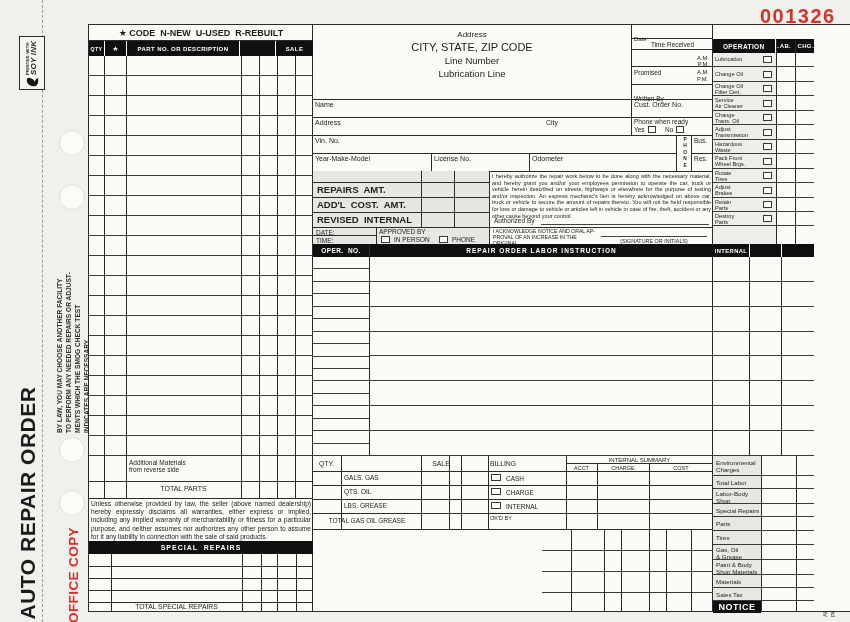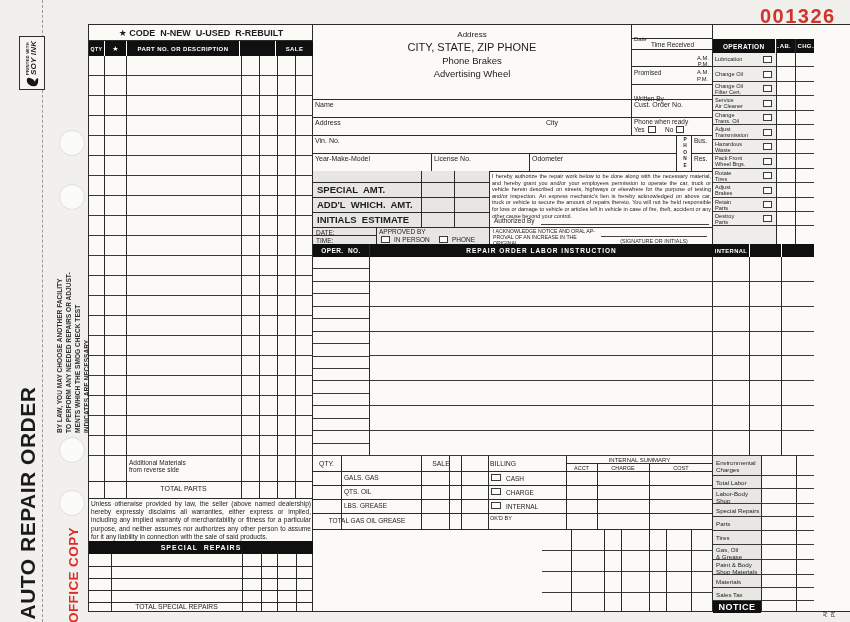--- a/index.html
+++ b/index.html
@@ -103,23 +103,23 @@
       <div class="vl" style="left:172px;top:529px;height:57px"></div>
       <div class="vl" style="left:188px;top:529px;height:57px"></div>
       <div class="vl" style="left:207px;top:529px;height:57px"></div>
       <div class="lab" style="left:22px;top:578px;width:131px;text-align:center;font-size:6.8px">TOTAL SPECIAL REPAIRS</div>
     </div>
 
     <div class="col" style="left:224px;width:400px;border-right:1px solid #2b2b2b">
 
       <div class="abs" style="left:0;top:0;width:318px;height:74px;display:flex;flex-direction:column;align-items:center;padding-top:5px;gap:2px;text-align:center">
         <div style="font-size:8px">Address</div>
-        <div style="font-size:11px">CITY, STATE, ZIP PHONE</div>
-        <div style="font-size:9.5px">Phone Brakes</div>
-        <div style="font-size:9.5px">Advertising Wheel</div>
+        <div style="font-size:11px">CITY, STATE, ZIP CODE</div>
+        <div style="font-size:9.5px">Line Number</div>
+        <div style="font-size:9.5px">Lubrication Line</div>
       </div>
 
       <div class="abs" style="left:318px;top:0;width:82px;height:74px;border-left:1px solid #2b2b2b">
         <div style="height:14px;border-bottom:1px solid #2b2b2b">
           <span class="lab" style="left:2px;top:2px;font-size:6px;position:relative">Date</span>
         </div>
         <div style="height:11px;border-bottom:1px solid #2b2b2b;text-align:center;font-size:6.5px;line-height:11px">
           <span>Time Received</span>
         </div>
         <div style="height:17px;border-bottom:1px solid #2b2b2b;text-align:right;padding:2px 4px 0 0">
@@ -167,25 +167,25 @@
       <div class="hl" style="left:0;top:128px;width:363px"></div>
       <div class="lab" style="left:2px;top:130px;font-size:7px">Year-Make-Model</div>
       <div class="vl" style="left:118px;top:128px;height:18px"></div>
       <div class="lab" style="left:121px;top:130px;font-size:7px">License No.</div>
       <div class="vl" style="left:216px;top:128px;height:18px"></div>
       <div class="lab" style="left:219px;top:130px;font-size:7px">Odometer</div>
       <div class="hl" style="left:0;top:146px;width:400px"></div>
 
       <div class="abs" style="left:0;top:146px;width:176px;height:73px;background:#e7e6e2"></div>
       <div class="hl" style="left:0;top:157px;width:176px"></div>
-      <div class="lab" style="left:4px;top:160px;font-size:9.5px;font-weight:bold;white-space:pre">SPECIAL  AMT.</div>
+      <div class="lab" style="left:4px;top:160px;font-size:9.5px;font-weight:bold;white-space:pre">REPAIRS  AMT.</div>
       <div class="hl" style="left:0;top:172px;width:176px"></div>
-      <div class="lab" style="left:4px;top:175px;font-size:9.5px;font-weight:bold;white-space:pre">ADD'L  WHICH.  AMT.</div>
+      <div class="lab" style="left:4px;top:175px;font-size:9.5px;font-weight:bold;white-space:pre">ADD'L  COST.  AMT.</div>
       <div class="hl" style="left:0;top:187px;width:176px"></div>
-      <div class="lab" style="left:4px;top:190px;font-size:9.5px;font-weight:bold;white-space:pre">INITIALS  ESTIMATE</div>
+      <div class="lab" style="left:4px;top:190px;font-size:9.5px;font-weight:bold;white-space:pre">REVISED  INTERNAL</div>
       <div class="hl" style="left:0;top:202px;width:400px"></div>
       <div class="vl" style="left:108px;top:146px;height:56px"></div>
       <div class="vl" style="left:141px;top:146px;height:56px"></div>
       <div class="vl" style="left:176px;top:146px;height:73px"></div>
 
       <div class="lab" style="left:3px;top:204px;font-size:6.5px">DATE:</div>
       <div class="hl" style="left:0;top:210px;width:63px"></div>
       <div class="lab" style="left:3px;top:212px;font-size:6.5px">TIME:</div>
       <div class="vl" style="left:63px;top:202px;height:17px"></div>
       <div class="lab" style="left:66px;top:203px;font-size:6.5px">APPROVED BY</div>

